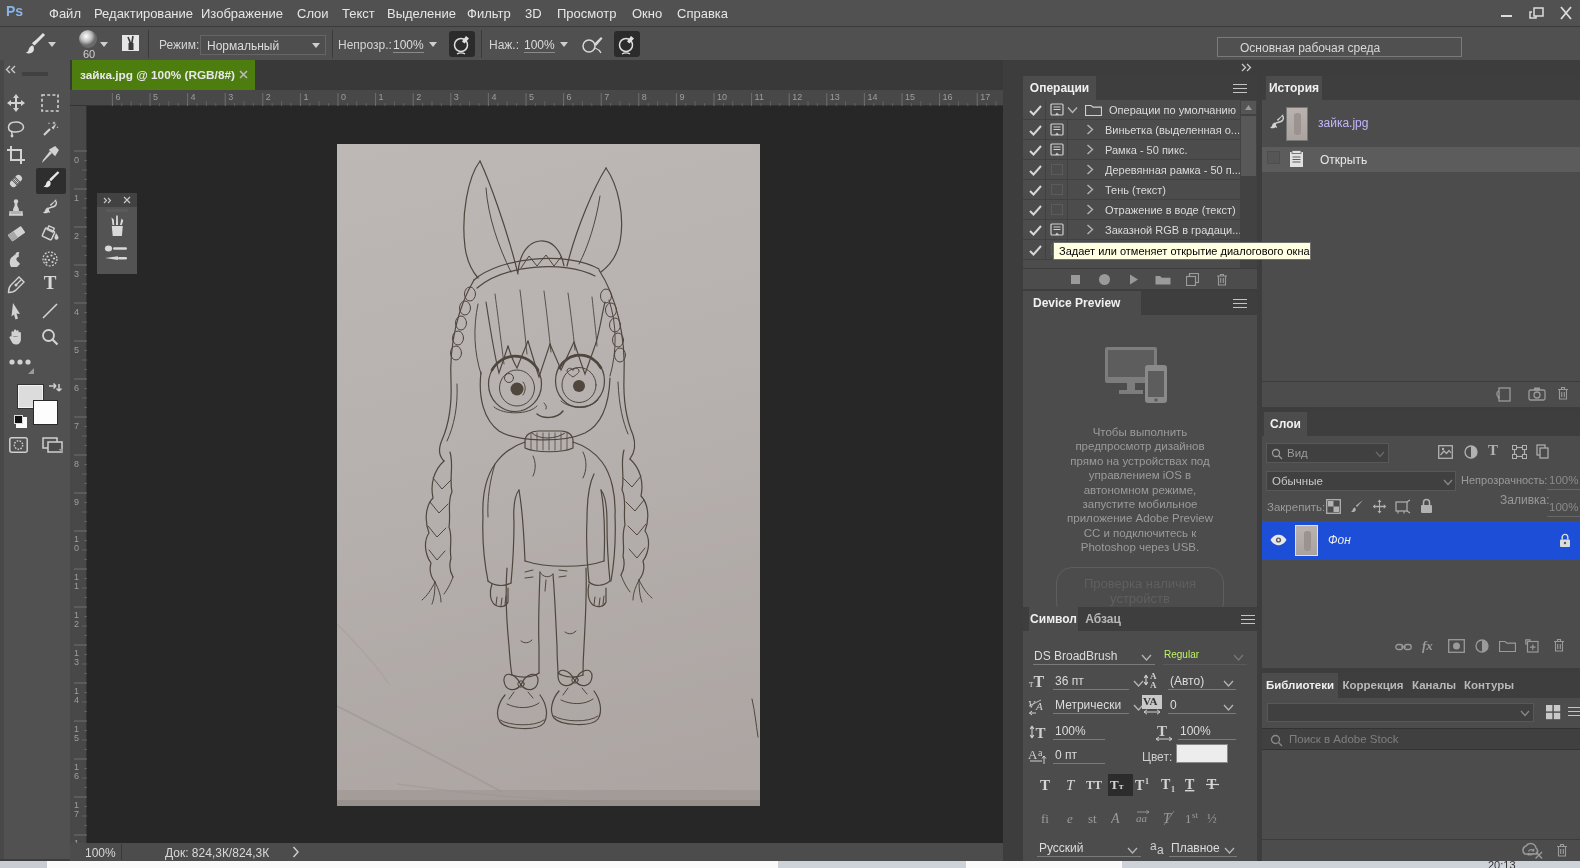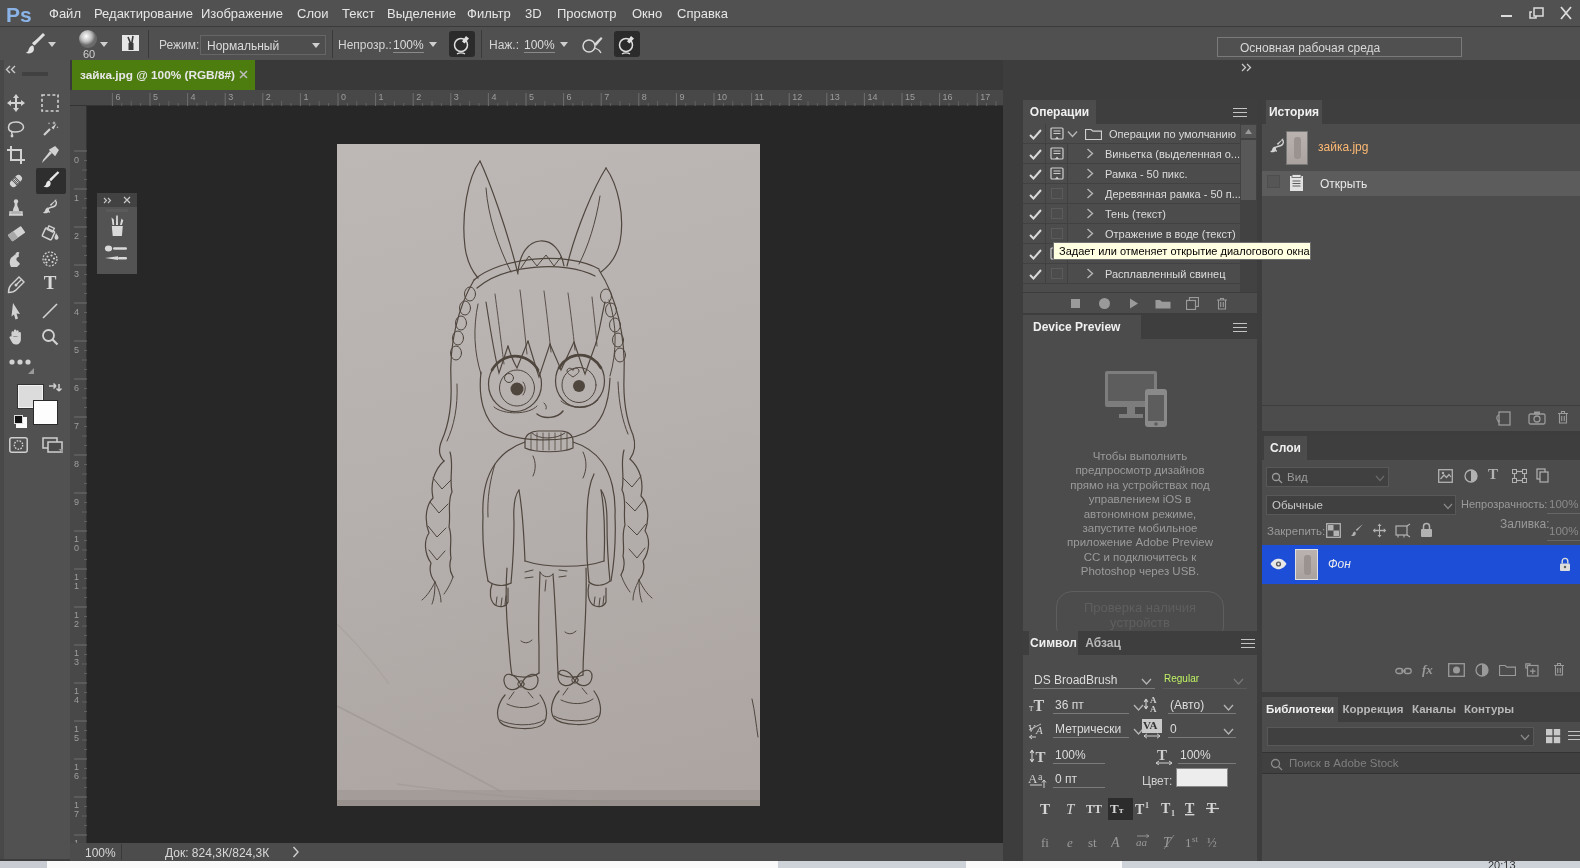--- a/index.html
+++ b/index.html
@@ -3,21 +3,21 @@
 <meta charset="utf-8">
 <style>
 * { margin:0; padding:0; box-sizing:border-box; }
 html,body { width:1580px; height:868px; overflow:hidden; background:#3d3d3d;
   font-family:"Liberation Sans", sans-serif; }
 .abs { position:absolute; }
 #root { position:relative; width:1580px; height:868px; }
 
 #menubar { left:0; top:0; width:1580px; height:26px; background:#515151; }
 #menubar .mi { position:absolute; top:6px; font-size:13px; color:#e6e6e6; }
-#pslogo { position:absolute; left:6px; top:3px; font-size:21px; font-weight:bold; color:#8ab4e8; letter-spacing:0px; }
+#pslogo { position:absolute; left:6px; top:3px; font-size:14px; font-weight:bold; color:#8ab4e8; letter-spacing:0px; }
 
 .winbtn { position:absolute; top:0; color:#dcdcdc; }
 
 #optbar { left:0; top:26px; width:1580px; height:34px; background:#505050; border-top:1px solid #3a3a3a; }
 #optbar .lbl { position:absolute; font-size:12px; color:#d4d4d4; top:11px; }
 .dd { position:absolute; background:#4e4e4e; border:1px solid #666; height:20px; }
 .dd .t { position:absolute; left:6px; top:3px; font-size:12px; color:#dcdcdc; }
 .dd .a { position:absolute; right:5px; top:7px; width:0; height:0; border-left:4px solid transparent; border-right:4px solid transparent; border-top:5px solid #cfcfcf; }
 .numfield { position:absolute; font-size:12px; color:#dcdcdc; border-bottom:1px solid #8a8a8a; }
 .caret { position:absolute; width:0; height:0; border-left:4px solid transparent; border-right:4px solid transparent; border-top:5px solid #cfcfcf; }
@@ -27,21 +27,21 @@
 
 #tabstrip { left:70px; top:60px; width:933px; height:30px; background:#393939; }
 #doctab { position:absolute; left:2px; top:0px; width:183px; height:30px; background:#4d7c0f; }
 #doctab .t { position:absolute; left:8px; top:8px; font-size:11.8px; font-weight:bold; color:#e8e8e8; }
 #rulertop { left:70px; top:90px; width:933px; height:16px; background:#484848; border-bottom:1px solid #333; }
 #rulerleft { left:70px; top:106px; width:17px; height:737px; background:#484848; border-right:1px solid #333; }
 #canvas { left:87px; top:106px; width:916px; height:737px; background:#272727; }
 #statusbar { left:70px; top:843px; width:933px; height:18px; background:#4c4c4c; font-size:12px; color:#d8d8d8; }
 
 #dock { left:1003px; top:60px; width:577px; height:801px; background:#3d3d3d; }
-.panel { position:absolute; background:#4c4c4c;margin-top:24px; }
+.panel { position:absolute; background:#4c4c4c; }
 .ptab { position:absolute; background:#4c4c4c; font-size:12px; font-weight:bold; color:#f0f0f0; text-align:center; }
 .ptabin { position:absolute; font-size:12px; font-weight:bold; color:#b8b8b8; text-align:center; }
 .tabhead { position:absolute; background:#3e3e3e; left:0; top:0; width:100%; height:24px; }
 
 .ham { position:absolute; width:14px; height:9px; border-top:1.6px solid #c4c4c4; border-bottom:1.6px solid #c4c4c4; }
 .ham:before { content:""; position:absolute; left:0; top:2.8px; width:14px; height:1.6px; background:#c4c4c4; }
 
 #taskbar { left:0; top:861px; width:1580px; height:15px; background:#fafafa; }
 .seg { position:absolute; top:0; height:7px; }
 </style>
@@ -1031,21 +1031,21 @@
     <div class="ptab" style="left:4px;top:0;width:56px;height:24px;line-height:24px">История</div>
     <div class="abs" style="left:0;top:29px;width:318px;height:38px">
       <svg class="abs" style="left:4px;top:8px" width="20" height="20" viewBox="0 0 20 20">
             <path d="M16 2 C18 4 18 7 15 8.5 C12 10 10 9 9 11 C8.3 12.5 9.5 14 11 14" fill="none" stroke="#d2d2d2" stroke-width="1.4"></path>
             <path d="M18 1 L12 8 L10.8 6.8 Z" fill="#d2d2d2"></path>
             <path d="M9 9.5 c-1.5 0.3 -2.5 1.4 -2.8 2.8 c-0.3 1.3 -1 1.9 -2.2 2.1 c1.5 1.4 4.6 1 5.6 -0.7 c0.8 -1.3 0.7 -2.9 -0.6 -4.2 z" fill="#d2d2d2"></path>
           </svg>
       <div class="abs" style="left:24px;top:2px;width:22px;height:34px;background:linear-gradient(180deg,#b9b2ae,#aaa39f);border:1px solid #777">
             <div style="position:absolute;left:7px;top:5px;width:7px;height:22px;background:#9b938f;border-radius:3px"></div>
           </div>
-      <div class="abs" style="left:56px;top:11px;font-size:12px;color:#fdba74">зайка.jpg</div>
+      <div class="abs" style="left:56px;top:11px;font-size:12px;color:#c4b5fd">зайка.jpg</div>
     </div>
     <div class="abs" style="left:0;top:71px;width:318px;height:25px;background:#5c5c5c">
       <div class="abs" style="left:5px;top:4px;width:13px;height:13px;border:1px solid #4e4e4e;background:#565656"></div>
       <svg class="abs" style="left:27px;top:3px" width="17" height="19" viewBox="0 0 17 19">
             <rect x="1" y="2" width="13" height="15" fill="#e2e2e2"></rect>
             <rect x="3" y="0.5" width="9" height="3" fill="#e2e2e2" stroke="#5c5c5c" stroke-width="0.8"></rect>
             <path d="M3.5 7 H11.5 M3.5 9.5 H11.5 M3.5 12 H11.5" stroke="#5c5c5c" stroke-width="1"></path>
           </svg>
       <div class="abs" style="left:58px;top:6px;font-size:12px;color:#e8e8e8">Открыть</div>
     </div>

